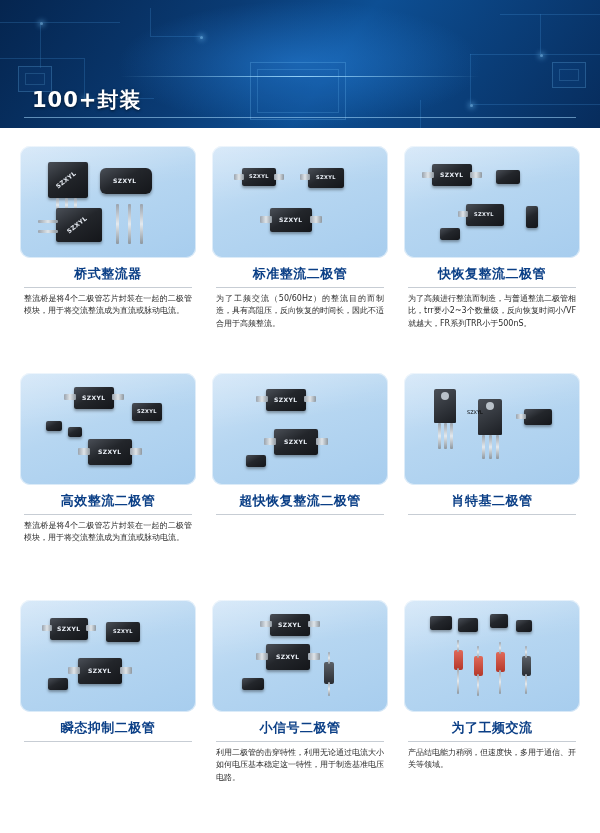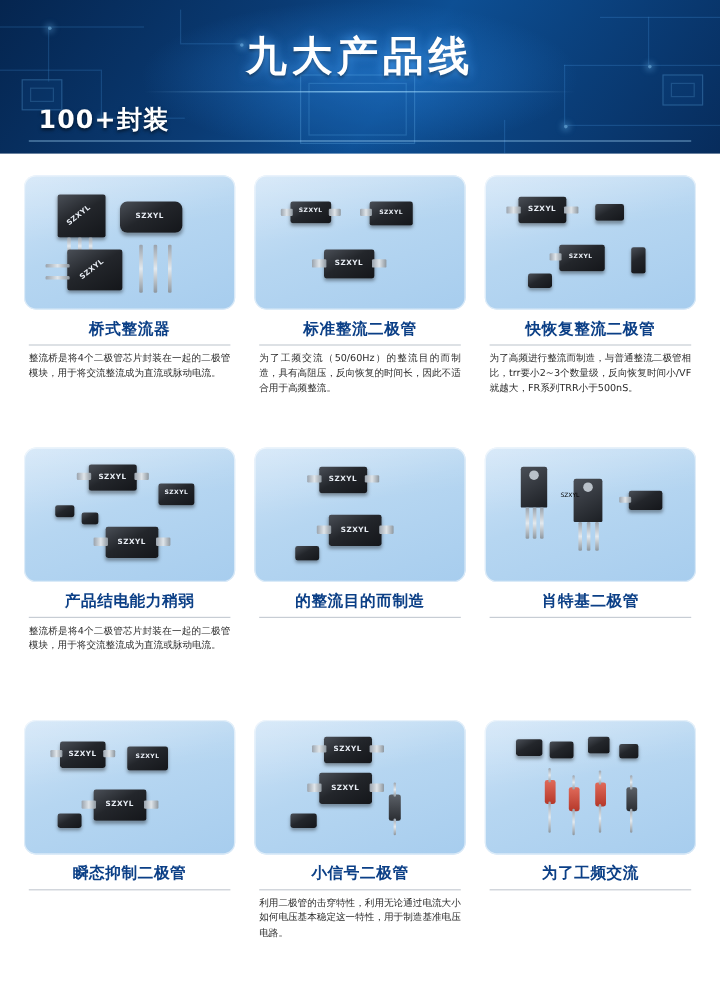--- a/index.html
+++ b/index.html
@@ -200,21 +200,20 @@
       <div class="ln" style="left:420px;top:100px;width:1px;height:28px;"></div>
       <div class="chip" style="left:250px;top:62px;width:96px;height:58px;"></div>
       <div class="chip" style="left:18px;top:66px;width:34px;height:26px;"></div>
       <div class="chip" style="left:552px;top:62px;width:34px;height:26px;"></div>
       <div class="glowdot" style="left:40px;top:22px;"></div>
       <div class="glowdot" style="left:84px;top:98px;"></div>
       <div class="glowdot" style="left:540px;top:54px;"></div>
       <div class="glowdot" style="left:470px;top:104px;"></div>
       <div class="glowdot" style="left:200px;top:36px;"></div>
     </div>
-    <div class="header-title">九大产品线</div>
     <div class="title-rule"></div>
     <div class="header-sub">100+封装</div>
     <div class="sub-rule"></div>
   </div>
 
   <div class="content">
 
     <div class="cell">
       <div class="photo">
         <div class="sheen"></div>
@@ -297,41 +296,41 @@
             <span class="brand" style="transform:rotate(0deg);font-size:5px;margin-left:-10px;">SZXYL</span>
           </div>
         <div class="cmp body-blk" style="left:26px;top:48px;width:16px;height:10px;"></div>
         <div class="cmp body-blk" style="left:48px;top:54px;width:14px;height:10px;"></div>
         <div class="cmp body-blk" style="left:68px;top:66px;width:44px;height:26px;">
             <span class="brand" style="transform:rotate(0deg);font-size:6px;margin-left:-12px;">SZXYL</span>
           </div>
         <div class="cmp lead" style="left:58px;top:75px;width:12px;height:7px;"></div>
         <div class="cmp lead" style="left:110px;top:75px;width:12px;height:7px;"></div>
       </div>
-      <div class="cap-title">产品结电能力稍弱</div>
+      <div class="cap-title">高效整流二极管</div>
       <div class="cap-rule"></div>
       <div class="cap-desc">整流桥是将4个二极管芯片封装在一起的二极管模块，用于将交流整流成为直流或脉动电流。</div>
     </div>
 
     <div class="cell">
       <div class="photo">
         <div class="sheen"></div>
         <div class="cmp body-blk" style="left:54px;top:16px;width:40px;height:22px;">
             <span class="brand" style="transform:rotate(0deg);font-size:6px;margin-left:-12px;">SZXYL</span>
           </div>
         <div class="cmp lead" style="left:44px;top:23px;width:12px;height:6px;"></div>
         <div class="cmp lead" style="left:92px;top:23px;width:12px;height:6px;"></div>
         <div class="cmp body-blk" style="left:62px;top:56px;width:44px;height:26px;">
             <span class="brand" style="transform:rotate(0deg);font-size:6px;margin-left:-12px;">SZXYL</span>
           </div>
         <div class="cmp lead" style="left:52px;top:65px;width:12px;height:7px;"></div>
         <div class="cmp lead" style="left:104px;top:65px;width:12px;height:7px;"></div>
         <div class="cmp body-blk" style="left:34px;top:82px;width:20px;height:12px;"></div>
       </div>
-      <div class="cap-title">的整流目的而制造</div>
+      <div class="cap-title">超快恢复整流二极管</div>
       <div class="cap-rule"></div>
     </div>
 
     <div class="cell">
       <div class="photo">
         <div class="sheen"></div>
         <div class="cmp to220" style="left:30px;top:16px;width:22px;height:34px;">
             <span class="tab"></span>
           </div>
         <div class="cmp lead-v" style="left:34px;top:50px;width:3px;height:26px;"></div>
@@ -408,16 +407,17 @@
         <div class="cmp lead-v" style="left:73px;top:74px;width:2px;height:22px;"></div>
         <div class="cmp axial-red" style="left:92px;top:52px;width:9px;height:20px;"></div>
         <div class="cmp lead-v" style="left:95px;top:42px;width:2px;height:12px;"></div>
         <div class="cmp lead-v" style="left:95px;top:70px;width:2px;height:24px;"></div>
         <div class="cmp axial" style="left:118px;top:56px;width:9px;height:20px;"></div>
         <div class="cmp lead-v" style="left:121px;top:46px;width:2px;height:12px;"></div>
         <div class="cmp lead-v" style="left:121px;top:74px;width:2px;height:20px;"></div>
       </div>
       <div class="cap-title">为了工频交流</div>
       <div class="cap-rule"></div>
+      <div class="cap-desc">产品结电能力稍弱，但速度快，多用于通信、开关等领域。</div>
     </div>
 
   </div>
 </div>
 
 </body></html>

